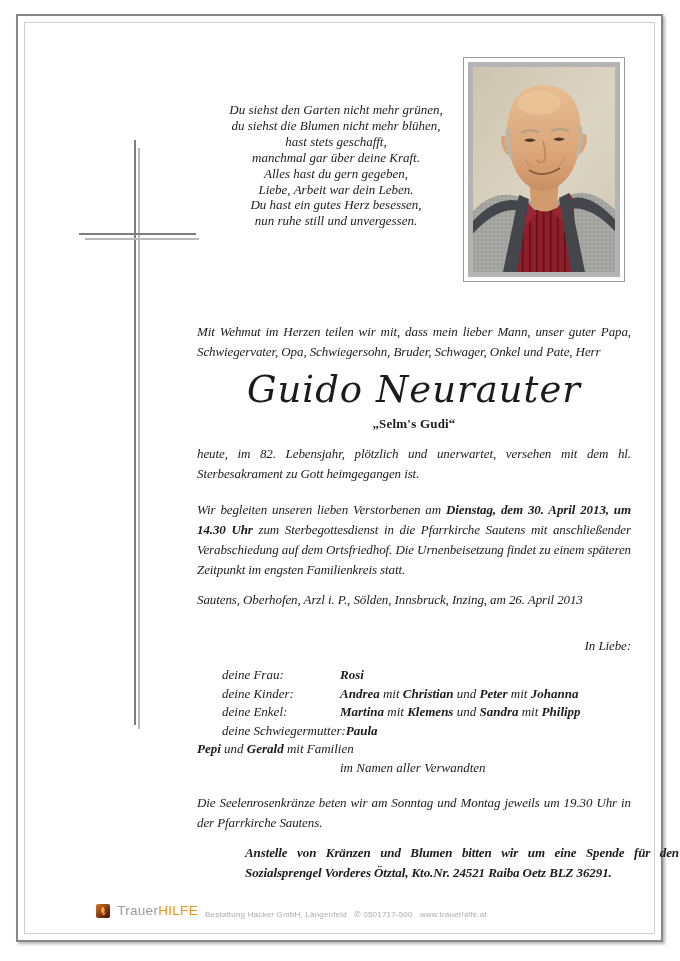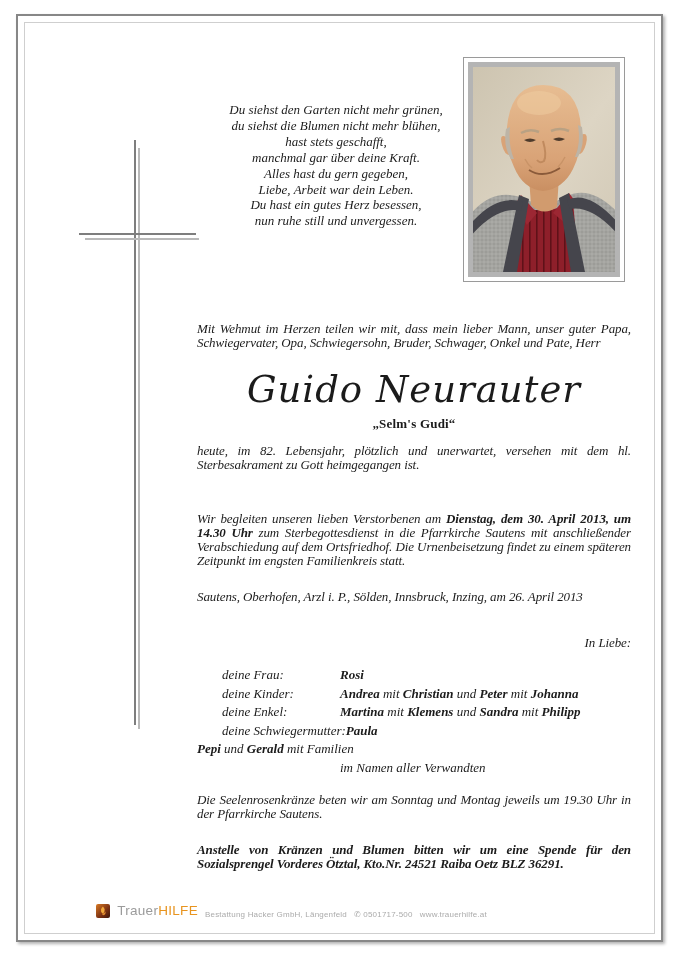--- a/index.html
+++ b/index.html
@@ -12,21 +12,21 @@
   .cl{position:absolute;background:#7e7e7e;}
   .cl.light{background:#b9b9b9;}
 
   
   .photo{position:absolute;left:463px;top:57px;width:162px;height:225px;border:1px solid #9a9a9a;
          background:#fff;padding:4px;box-sizing:border-box;}
   .photo-mat{width:100%;height:100%;border:5px solid #b4b4b4;box-sizing:border-box;overflow:hidden;}
   .photo-mat svg{display:block;width:100%;height:100%;}
 
   
-  .tx{position:absolute;left:197px;width:434px;font-style:italic;font-size:13px;line-height:14px;
+  .tx{position:absolute;left:197px;width:434px;font-style:italic;font-size:13px;line-height:20px;
       text-align:justify;letter-spacing:-0.1px;}
   .poem{position:absolute;left:197px;top:102px;width:278px;text-align:center;font-style:italic;
         font-size:13px;line-height:15.9px;}
   .name{position:absolute;left:197px;top:370px;width:434px;text-align:center;
         font-family:"DejaVu Serif",serif;font-style:italic;font-size:37px;line-height:40px;letter-spacing:1px;}
   .nick{position:absolute;left:197px;top:416px;width:434px;text-align:center;
         font-size:13px;font-weight:600;font-style:normal;letter-spacing:.2px;}
   b{font-weight:bold;}
   .bold-par{font-weight:bold;}
 
@@ -134,21 +134,21 @@
   <div>nun ruhe still und unvergessen.</div>
 </div>
 
 <div class="tx" style="top:322px;">Mit Wehmut im Herzen teilen wir mit, dass mein lieber Mann, unser guter Papa, Schwiegervater, Opa, Schwiegersohn, Bruder, Schwager, Onkel und Pate, Herr</div>
 
 <div class="name">Guido Neurauter</div>
 <div class="nick">„Selm's Gudi“</div>
 
 <div class="tx" style="top:444px;">heute, im 82. Lebensjahr, plötzlich und unerwartet, versehen mit dem hl. Sterbesakrament zu Gott heimgegangen ist.</div>
 
-<div class="tx" style="top:512px;"><span>Wir begleiten unseren lieben Verstorbenen am </span><b>Dienstag, dem 30. April 2013, um 14.30 Uhr</b><span> zum Sterbegottesdienst in die Pfarrkirche Sautens mit anschließender Verabschiedung auf dem Ortsfriedhof. Die Urnenbeisetzung findet zu einem späteren Zeitpunkt im engsten Familienkreis statt.</span></div>
+<div class="tx" style="top:500px;"><span>Wir begleiten unseren lieben Verstorbenen am </span><b>Dienstag, dem 30. April 2013, um 14.30 Uhr</b><span> zum Sterbegottesdienst in die Pfarrkirche Sautens mit anschließender Verabschiedung auf dem Ortsfriedhof. Die Urnenbeisetzung findet zu einem späteren Zeitpunkt im engsten Familienkreis statt.</span></div>
 
 <div class="tx" style="top:590px;text-align:left;">Sautens, Oberhofen, Arzl i. P., Sölden, Innsbruck, Inzing, am 26. April 2013</div>
 
 <div class="tx" style="top:636px;text-align:right;">In Liebe:</div>
 
 <div class="family">
   <div class="fam-row">
     <span class="fam-label">deine Frau:</span>
     <span class="fam-value"><b>Rosi</b></span>
   </div>
@@ -168,21 +168,21 @@
     <span class="fam-value"><b>Pepi</b><span> und </span><b>Gerald</b><span> mit Familien</span></span>
   </div>
   <div class="fam-row">
     <span class="fam-label"></span>
     <span class="fam-value"><span>im Namen aller Verwandten</span></span>
   </div>
 </div>
 
 <div class="tx" style="top:793px;">Die Seelenrosenkränze beten wir am Sonntag und Montag jeweils um 19.30 Uhr in der Pfarrkirche Sautens.</div>
 
-<div class="tx bold-par" style="top:843px;">Anstelle von Kränzen und Blumen bitten wir um eine Spende für den Sozialsprengel Vorderes Ötztal, Kto.Nr. 24521 Raiba Oetz BLZ 36291.</div>
+<div class="tx bold-par" style="top:843px;margin-left:48px;">Anstelle von Kränzen und Blumen bitten wir um eine Spende für den Sozialsprengel Vorderes Ötztal, Kto.Nr. 24521 Raiba Oetz BLZ 36291.</div>
 
 <div class="footer">
   <svg class="logo-box" viewBox="0 0 14 14">
     <defs>
       <linearGradient id="lg" x1="0" y1="0" x2="1" y2="1">
         <stop offset="0" stop-color="#d97a25"></stop>
           <stop offset="0.6" stop-color="#7a3012"></stop>
           <stop offset="1" stop-color="#3c150a"></stop>
       </linearGradient>
     </defs>

